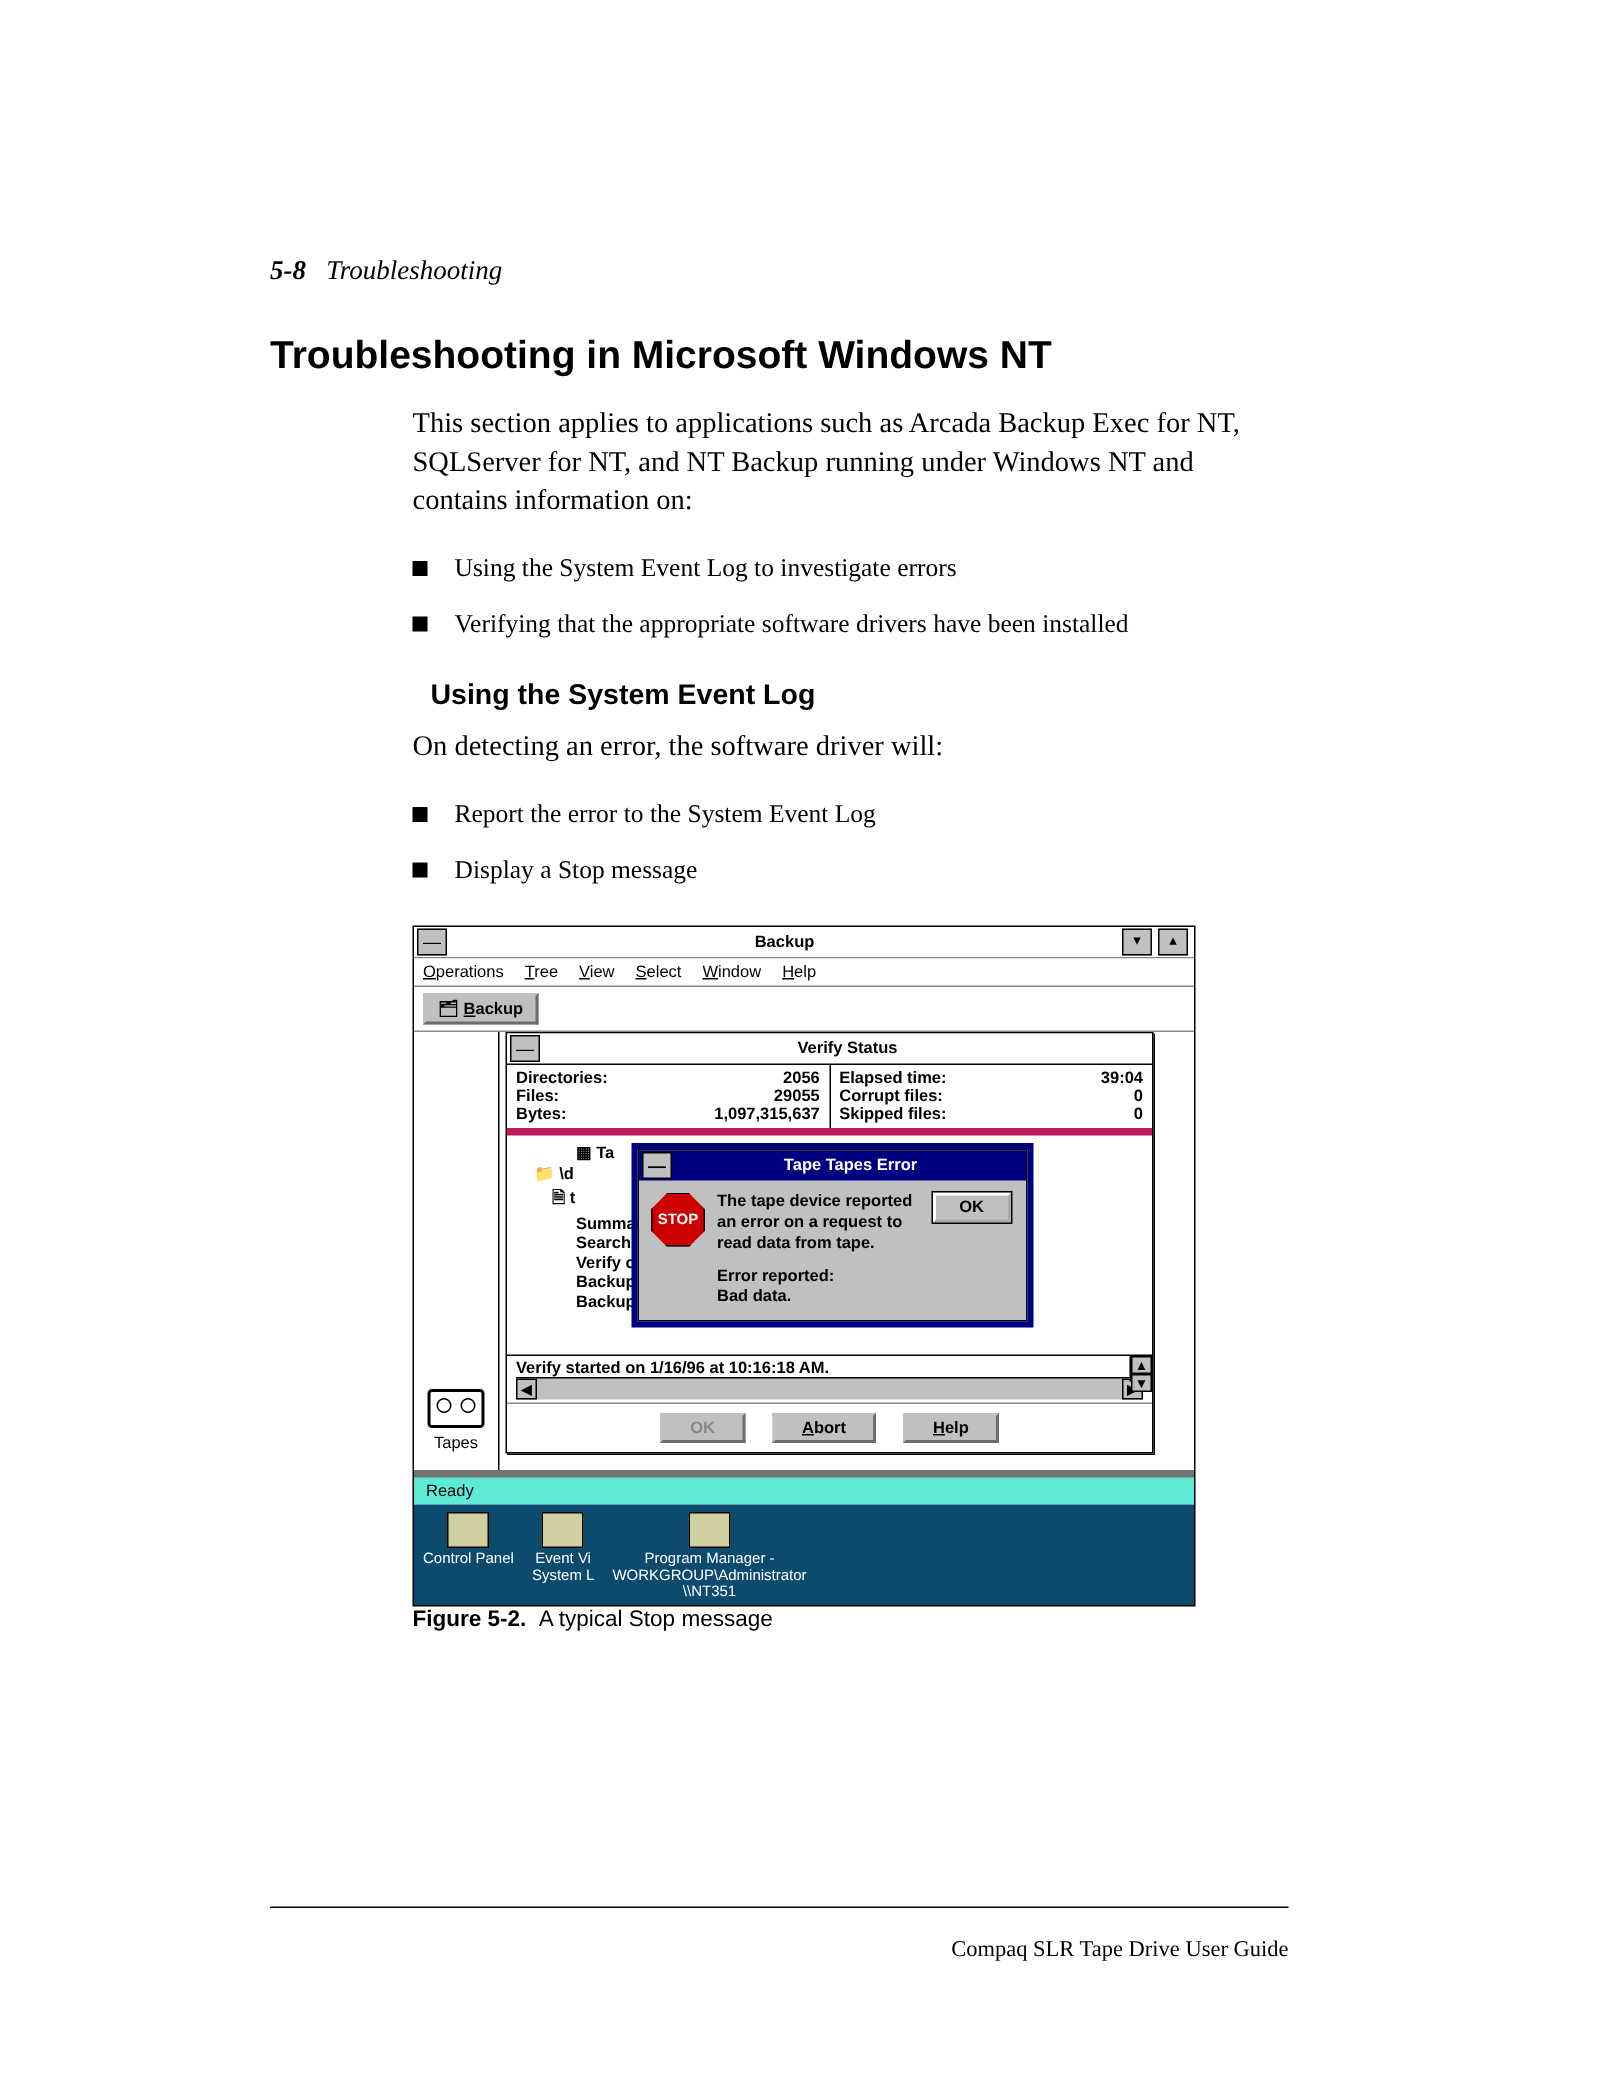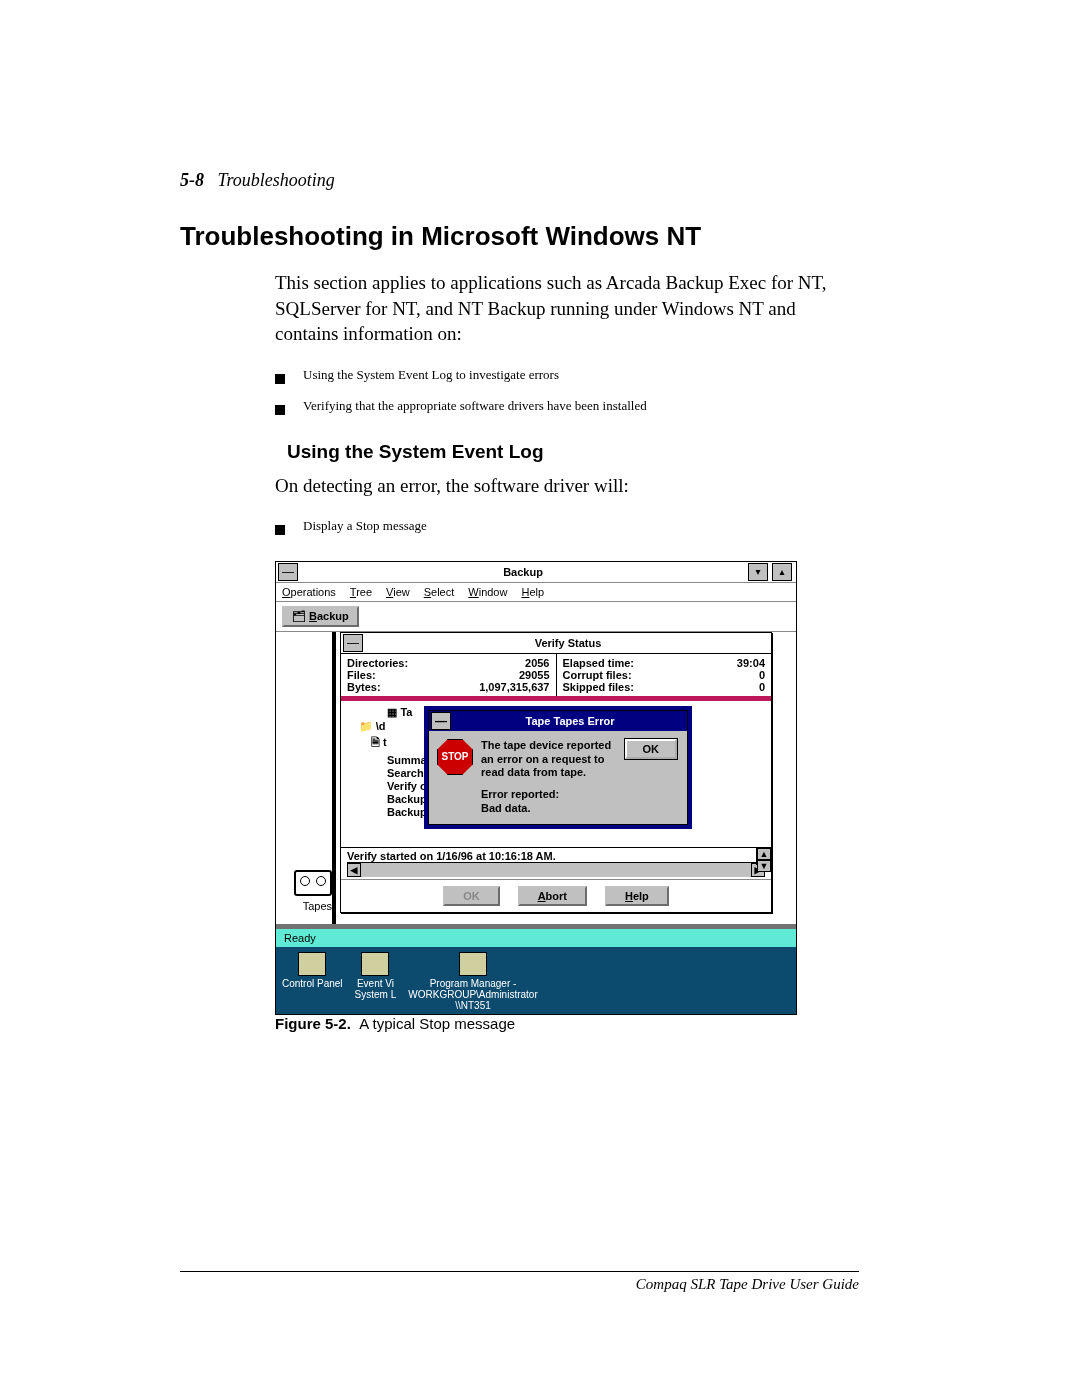--- a/index.html
+++ b/index.html
@@ -32,21 +32,21 @@
     font-size: 19px;
     line-height: 1.35;
     margin: 0 0 18px 0;
   }
   ul.sq {
     list-style: none;
     padding: 0;
     margin: 0 0 24px 0;
   }
   ul.sq li {
-    font-size: 13px;
+    font-size: 17px;
     line-height: 1.6;
     position: relative;
     padding-left: 28px;
     margin-bottom: 10px;
   }
   ul.sq li::before {
     content: "";
     position: absolute;
     left: 0;
     top: 9px;
@@ -111,25 +111,25 @@
     background: #c0c0c0;
     padding: 2px 8px;
     font-weight: bold;
   }
   .client {
     display: flex;
     align-items: stretch;
   }
   .left-rail {
     width: 56px;
-    border-right: 4px solid #000000;
+    border-right: 1px solid #000000;
     display: flex;
     flex-direction: column;
     justify-content: flex-end;
-    align-items: flex-end;
+    align-items: center;
     padding: 6px 0 12px 0;
   }
   .tape-icon {
     width: 34px; height: 22px;
     border: 2px solid #000;
     border-radius: 3px;
     position: relative;
     margin-bottom: 4px;
     background: #fff;
   }
@@ -290,22 +290,21 @@
 
   .footer-rule {
     position: absolute;
     left: 180px; right: 120px;
     bottom: 125px;
     border-top: 1.5px solid #000;
   }
   .footer-text {
     position: absolute;
     right: 120px;
-    bottom: 104px;
-    font-style: italic;
+    bottom: 88px;
     font-size: 15px;
   }
 </style>
 </head>
 <body>
 
 <div class="page">
 
   <div class="running-head">
     <span class="pn">5-8</span>&nbsp;&nbsp;&nbsp;<span>Troubleshooting</span>
@@ -318,20 +317,21 @@
 
     <ul class="sq">
       <li>Using the System Event Log to investigate errors</li>
       <li>Verifying that the appropriate software drivers have been installed</li>
     </ul>
 
     <h2 class="sub">Using the System Event Log</h2>
     <p class="body">On detecting an error, the software driver will:</p>
 
     <ul class="sq">
+      <li>Report the error to the System Event Log</li>
       <li>Display a Stop message</li>
     </ul>
 
     <div class="figure-wrap">
       <div class="shot">
 
         <div class="toolbar-row">
           <div class="sysbox">—</div>
           <div class="titlebar-text">Backup</div>
           <div class="winbtns">

